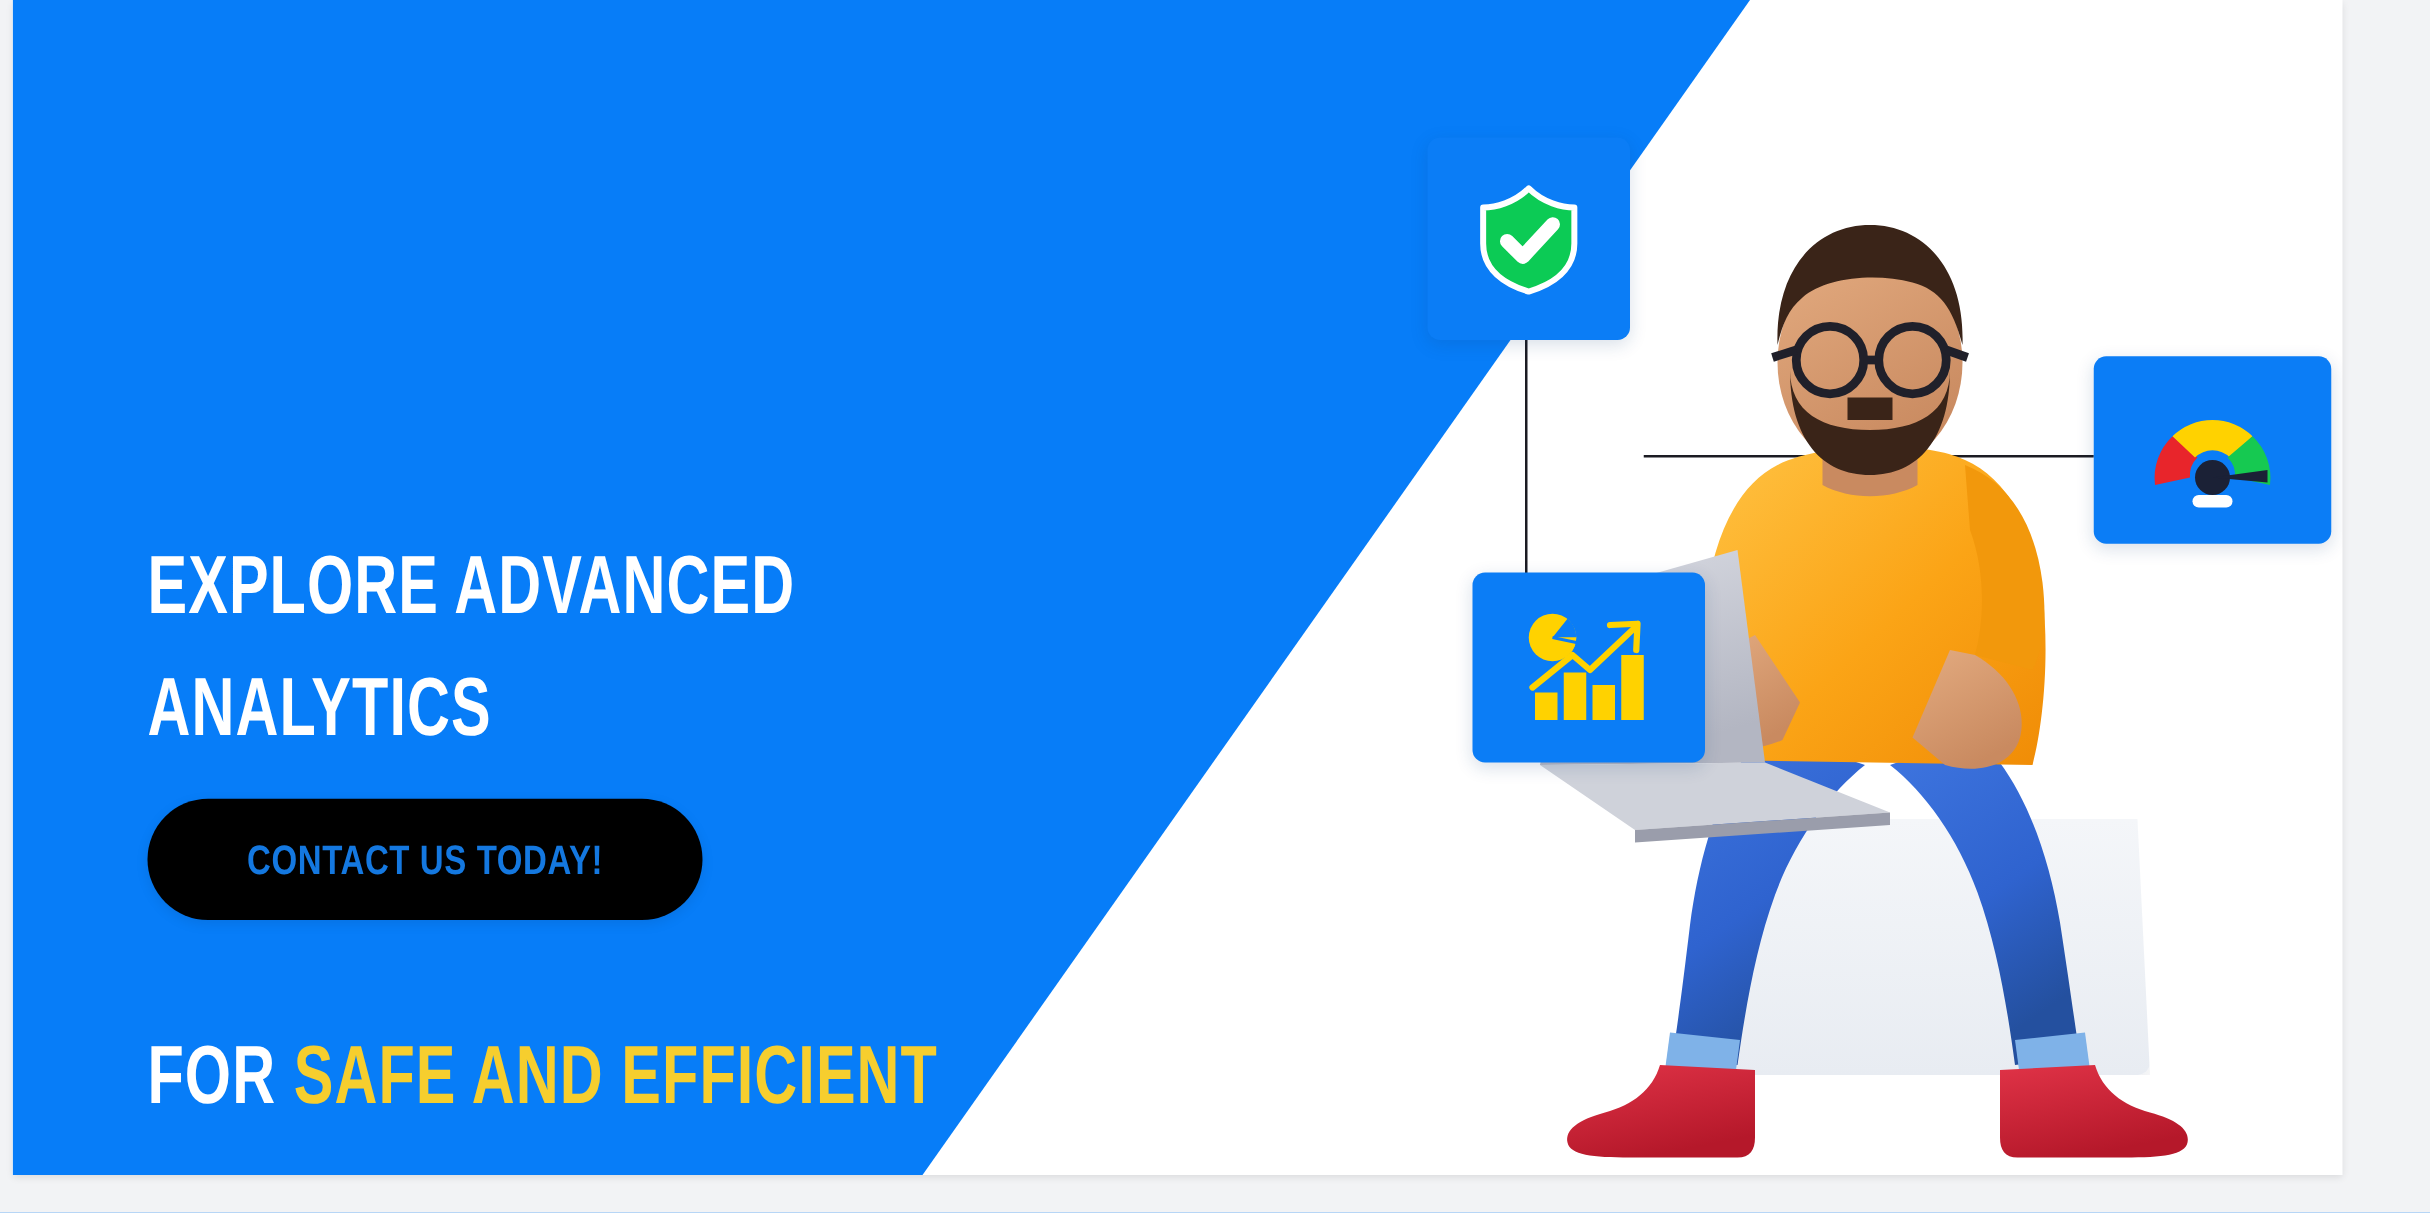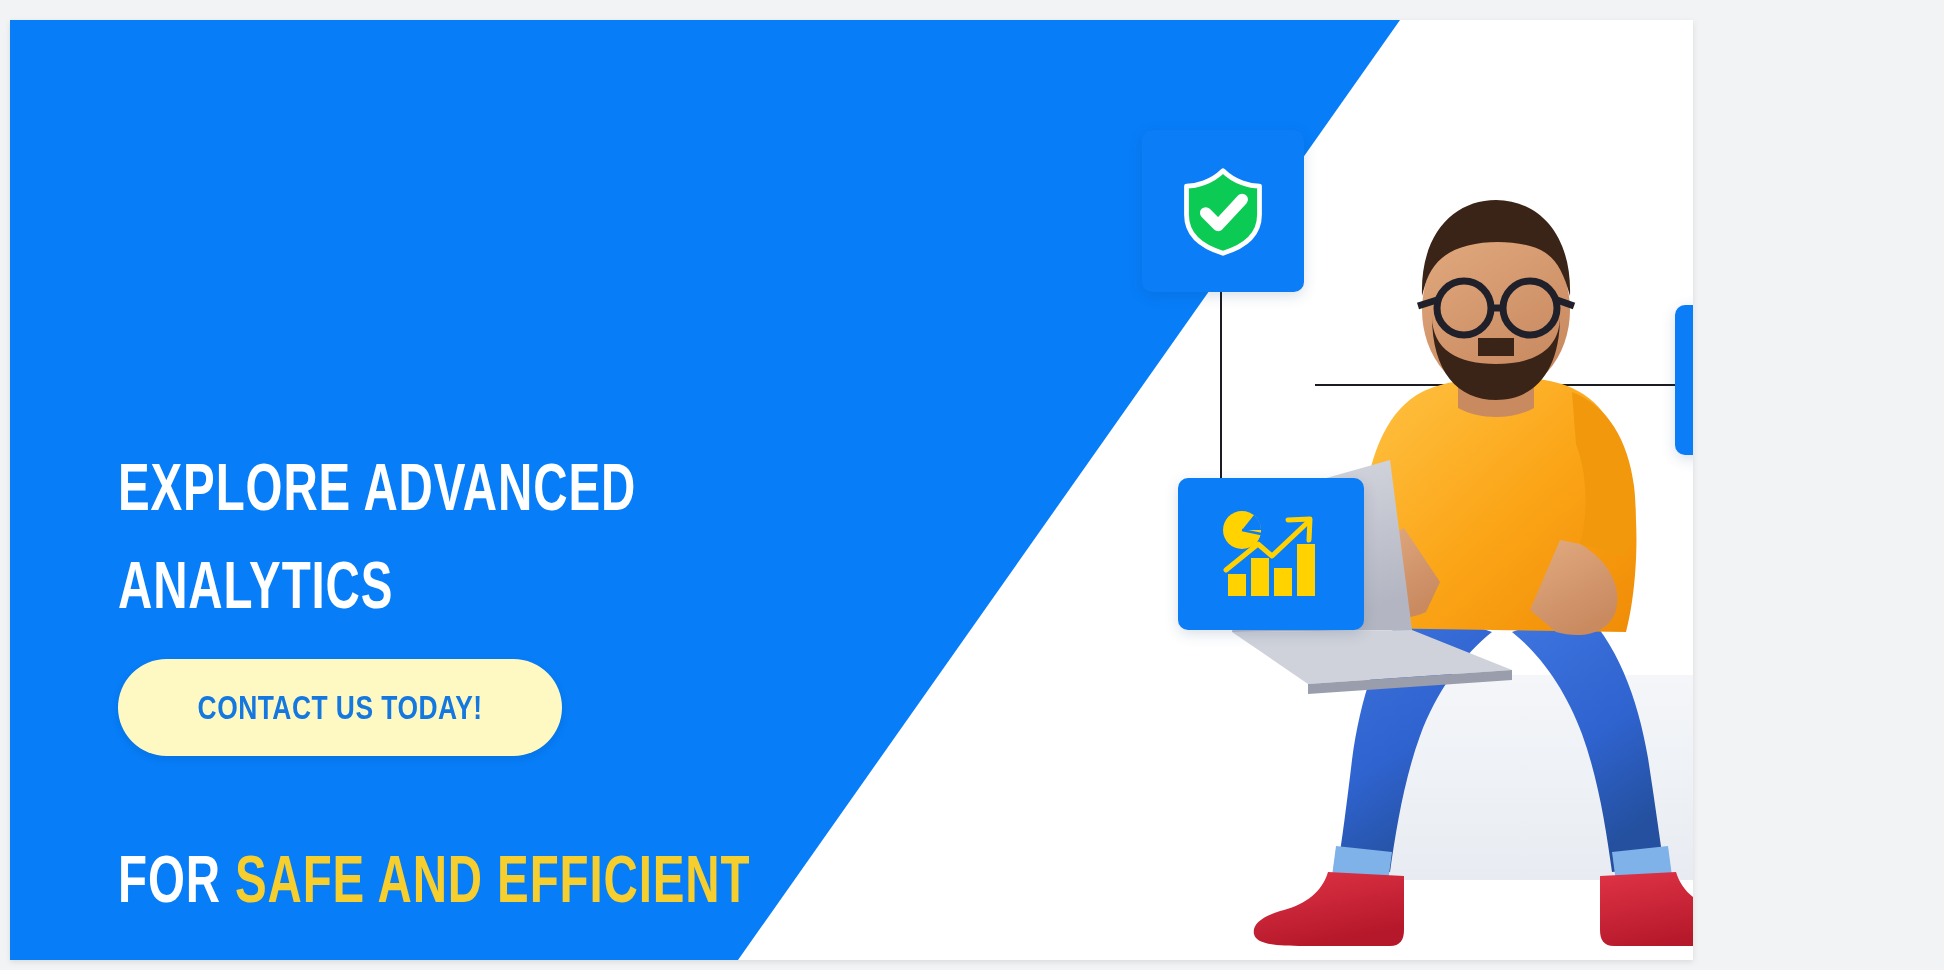--- a/index.html
+++ b/index.html
@@ -8,22 +8,22 @@
     width: 1944px;
     height: 970px;
     overflow: hidden;
     background: #f2f3f5;
     font-family: "Liberation Sans", sans-serif;
   }
 
   #banner {
     position: absolute;
     left: 10px;
-    top: 20px;
-    width: 1683px;
+    top: 0;
+    width: 1864px;
     height: 940px;
     background: #ffffff;
     overflow: hidden;
     box-shadow: 0 2px 6px rgba(0,0,0,0.10);
   }
 
   
   #blue-panel {
     position: absolute;
     left: 0; top: 0;
@@ -55,21 +55,21 @@
   
   #cta-button {
     position: absolute;
     left: 108px;
     top: 639px;
     height: 97px;
     min-width: 407px;
     padding: 0 44px;
     border: none;
     border-radius: 49px;
-    background: #fef9c3;
+    background: #000000;
     color: #1478e0;
     font-family: "Liberation Sans", sans-serif;
     font-weight: 700;
     font-size: 33px;
     letter-spacing: 0.6px;
     text-transform: uppercase;
     cursor: pointer;
     display: flex;
     align-items: center;
     justify-content: center;

